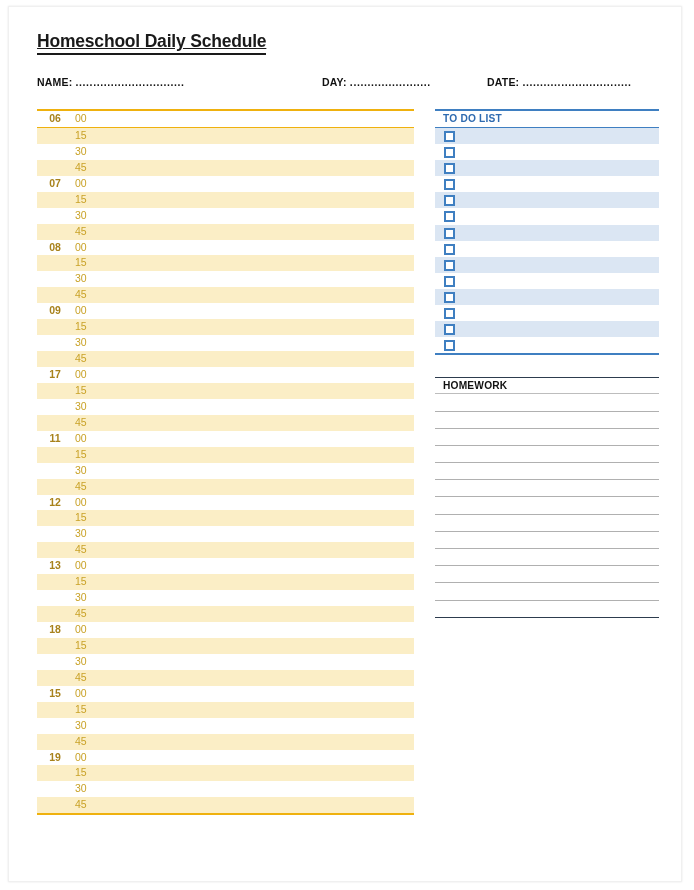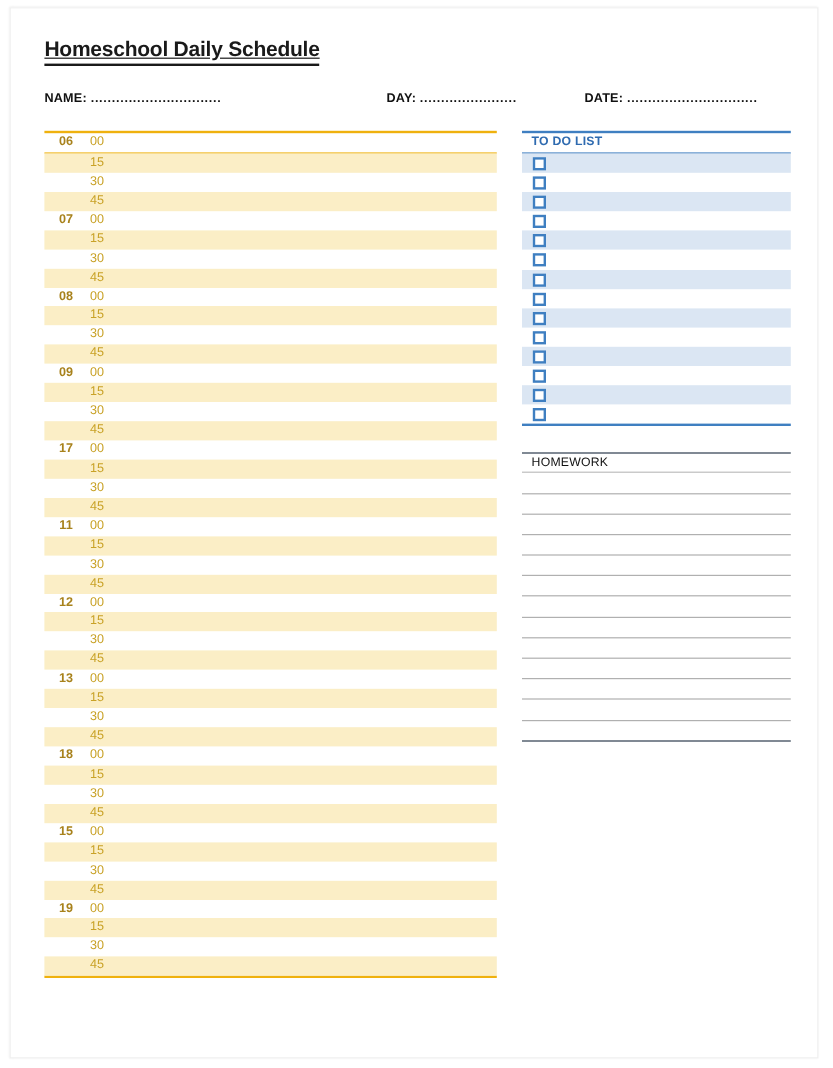--- a/index.html
+++ b/index.html
@@ -151,21 +151,21 @@
     box-sizing: content-box;
   }
 
   
   .lined-block {
     border-top: 1.4px solid #2d3c4e;
     border-bottom: 1.4px solid #2d3c4e;
   }
   .lined-title {
     font-size: 10.2px;
-    font-weight: normal;
+    font-weight: bold;
     color: #111111;
     letter-spacing: 0.2px;
     height: 15px;
     line-height: 15px;
     padding-left: 8px;
   }
   .rule {
     height: 16.2px;
     border-top: 1px solid #b0b0b0;
   }

